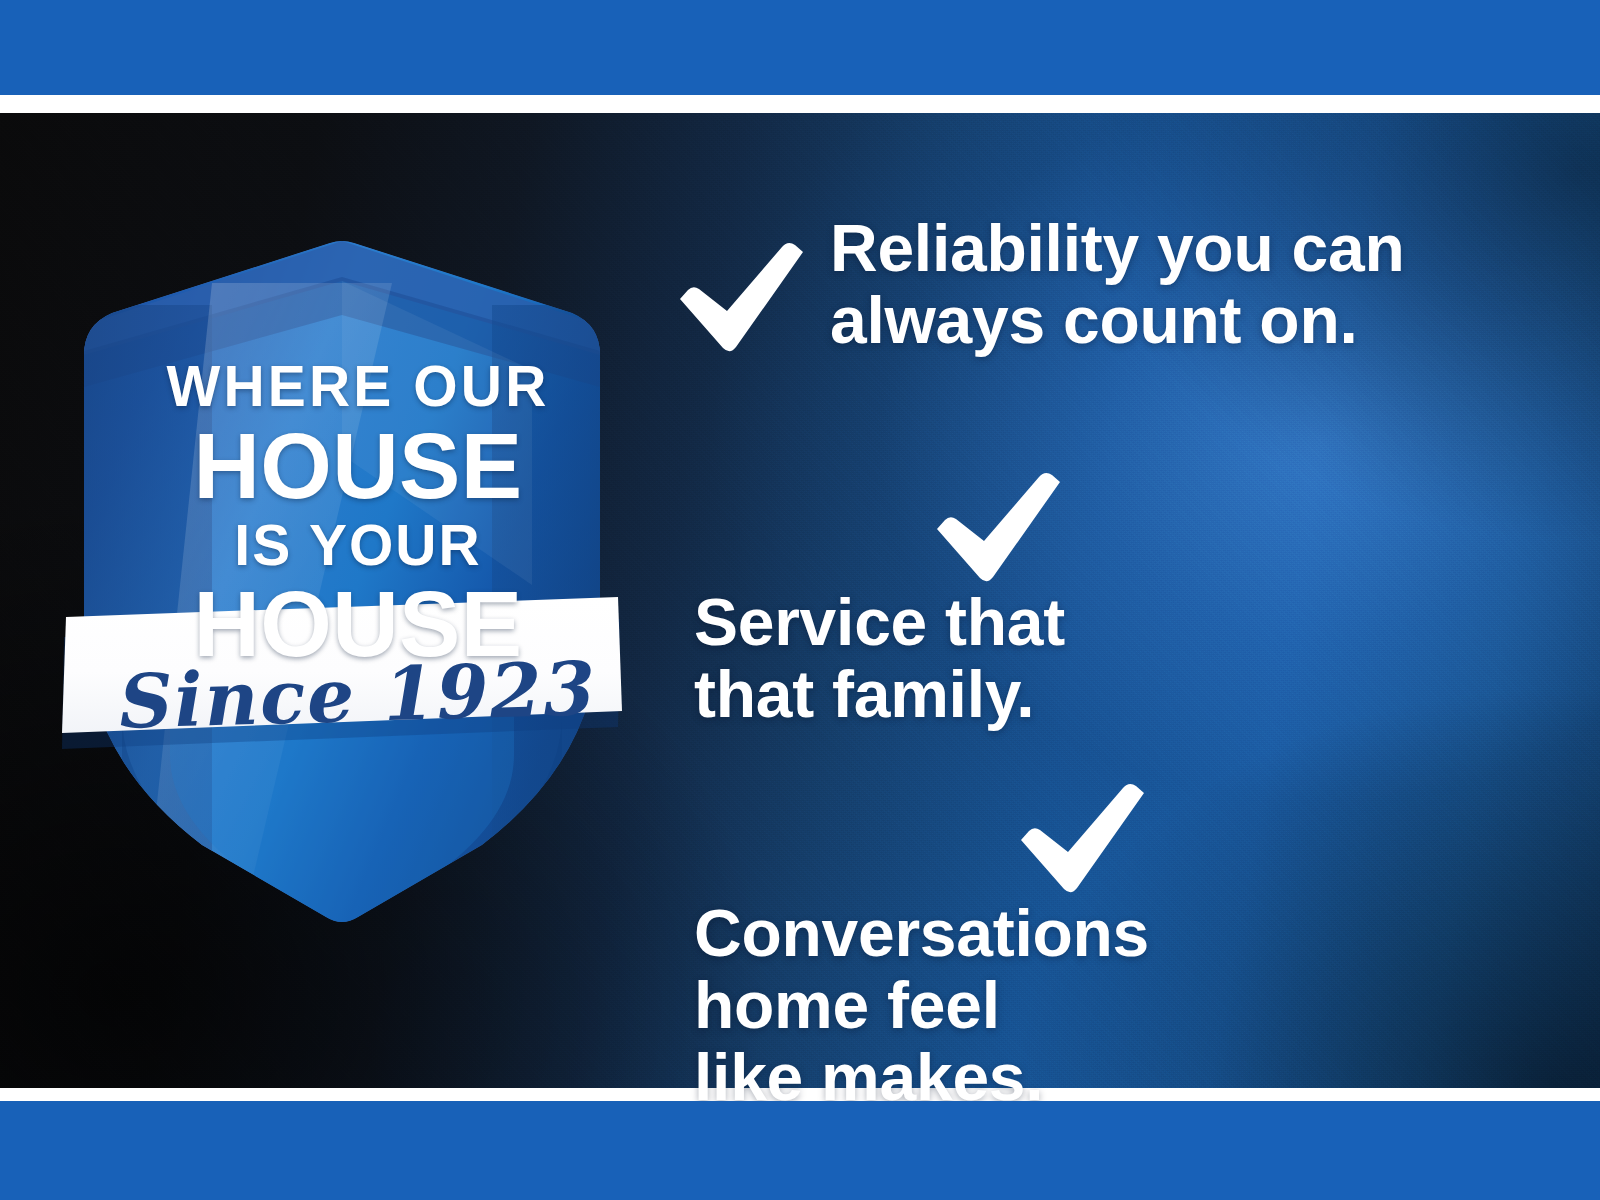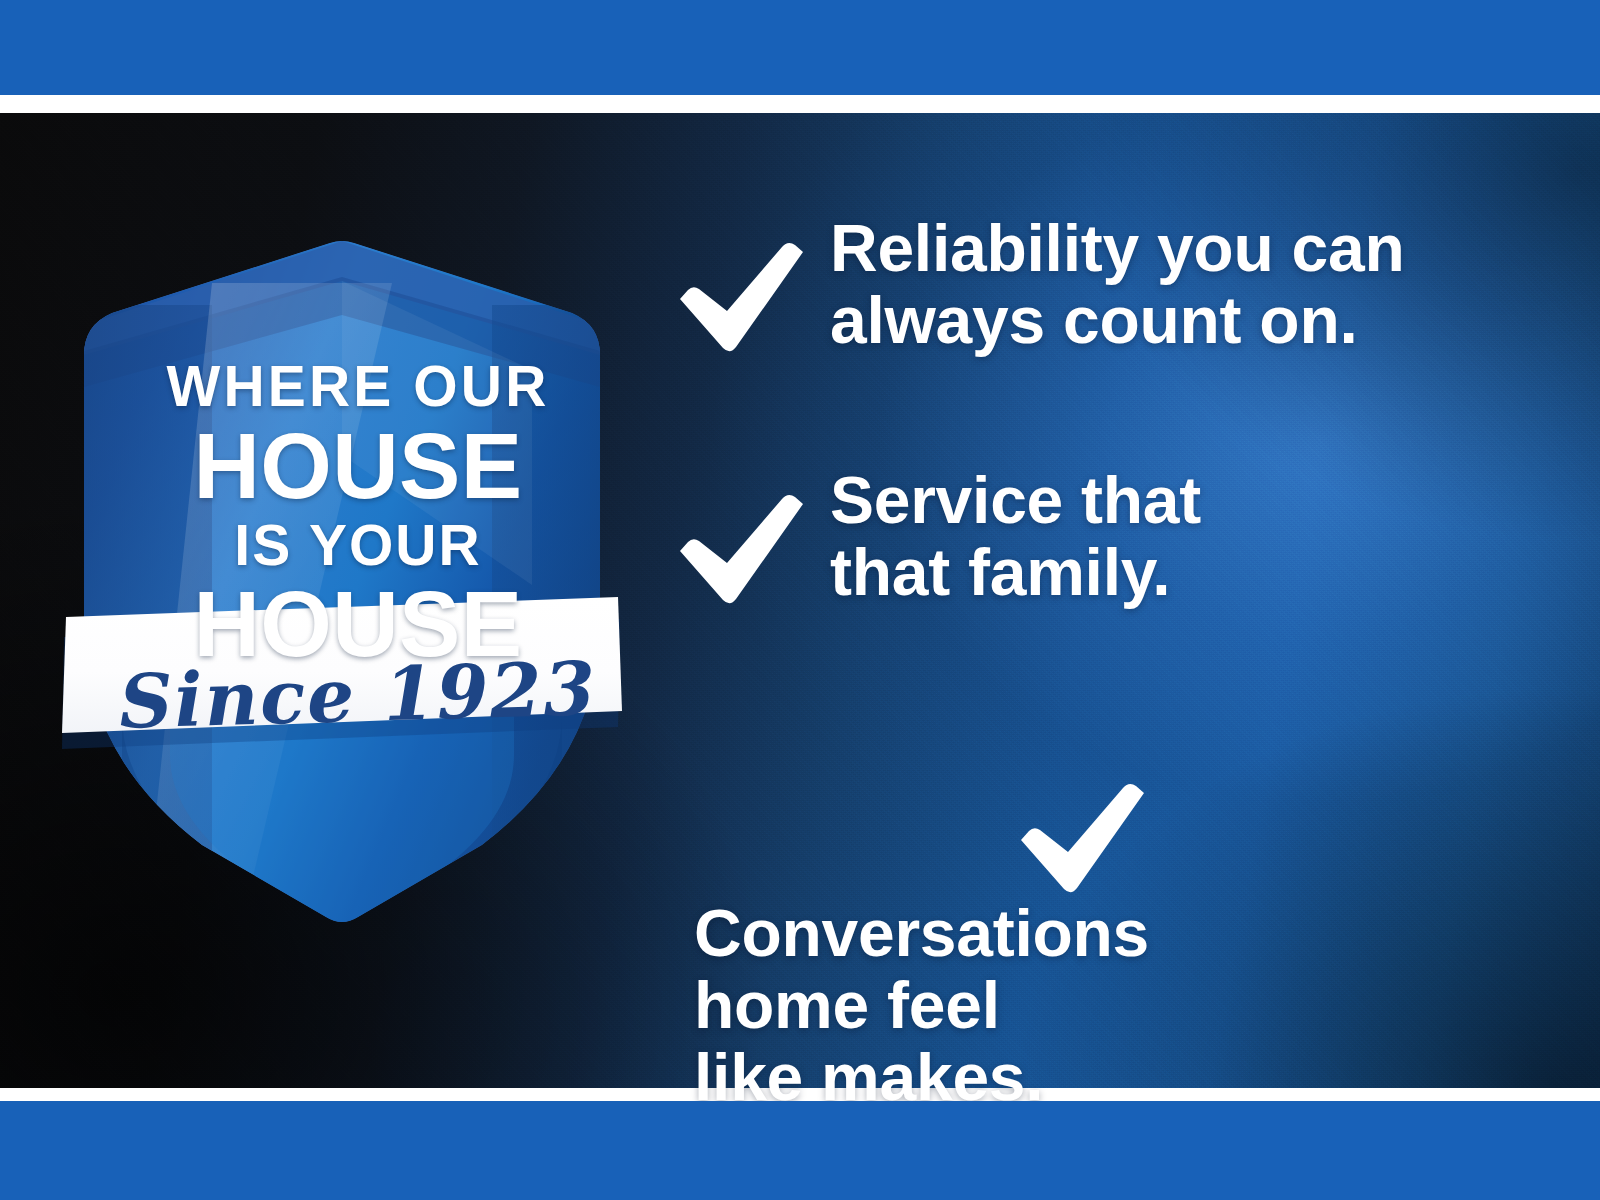--- a/index.html
+++ b/index.html
@@ -109,21 +109,21 @@
   
   #bullets{
     position:absolute;left:672px;top:113px;
     width:820px;height:975px;
   }
   .bullet{
     position:absolute;left:0;
     display:flex;align-items:flex-end;
   }
   .bullet.b1{top:100px;}
-  .bullet.b2{top:352px;}
+  .bullet.b2{top:352px;flex-direction:column;}
   .bullet.b3{top:663px;flex-direction:column;}
 
   .check{
     flex:0 0 auto;
     width:136px;height:116px;
     margin-top:6px;
   }
   .check svg{display:block;width:136px;height:116px;}
 
   .btext{

